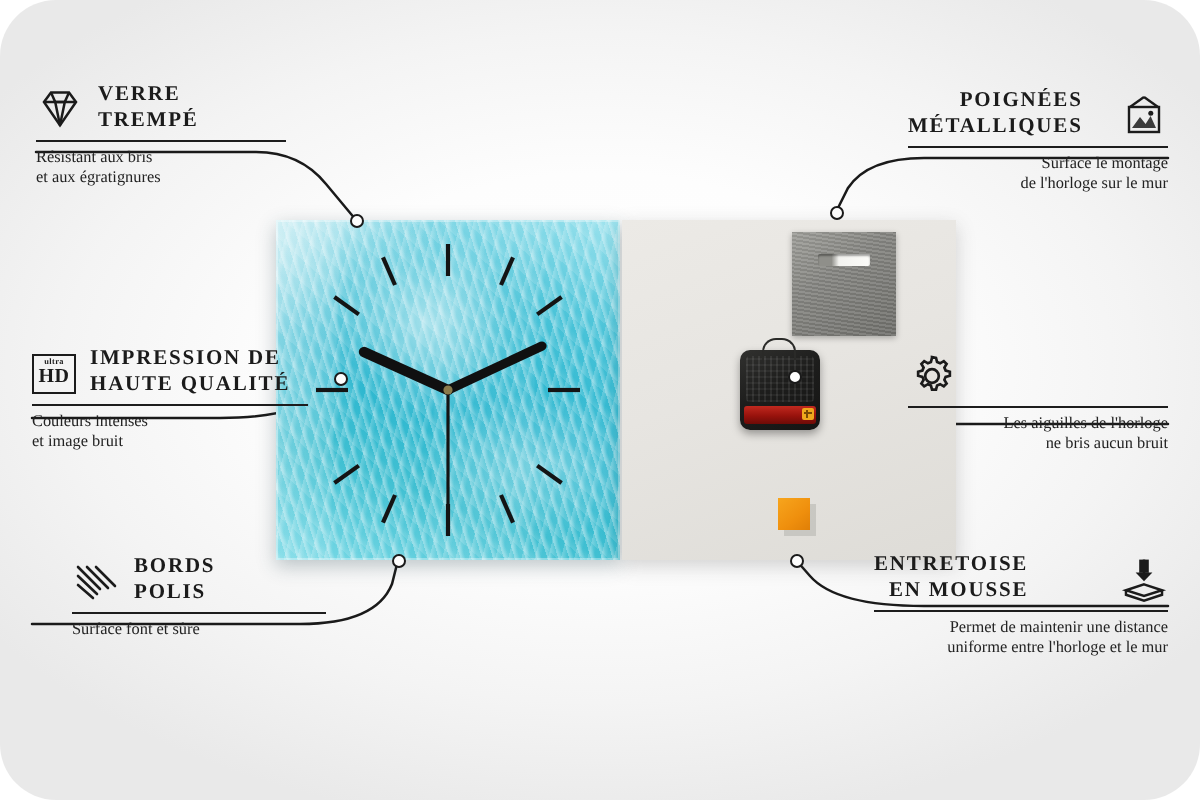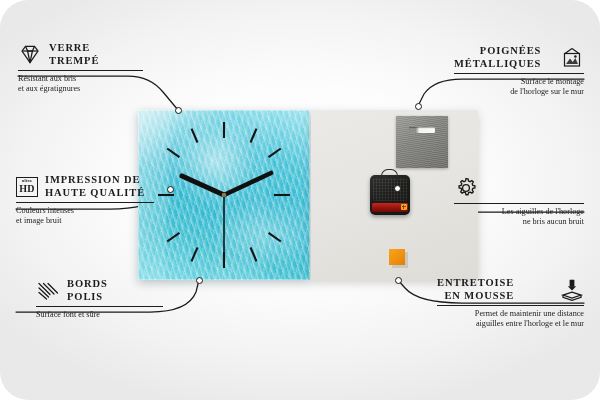--- a/index.html
+++ b/index.html
@@ -316,16 +316,16 @@
       <svg class="icon" width="24" height="24" viewBox="0 0 24 24" fill="none" stroke="#1b1b1b" stroke-width="1.25">
         <path d="M12 1.8 V10.4"></path>
         <path d="M7.8 8.2 L12 12.6 L16.2 8.2" fill="#1b1b1b" stroke="none"></path>
         <path d="M9.6 1.8 H14.4 V8.4 H9.6 Z" fill="#1b1b1b" stroke="none"></path>
         <path d="M12 14.2 L21 17.1 L12 20 L3 17.1 Z"></path>
         <path d="M3 17.1 V19.4 L12 22.3 L21 19.4 V17.1"></path>
       </svg>
     </div>
     <div class="rule" style="width:147px; margin-left:auto;"></div>
     <div class="sub">Permet de maintenir une distance
-aiguilles entre l'horloge et le mur</div>
+uniforme entre l'horloge et le mur</div>
   </div>
 
 </div>
 
 </body></html>

